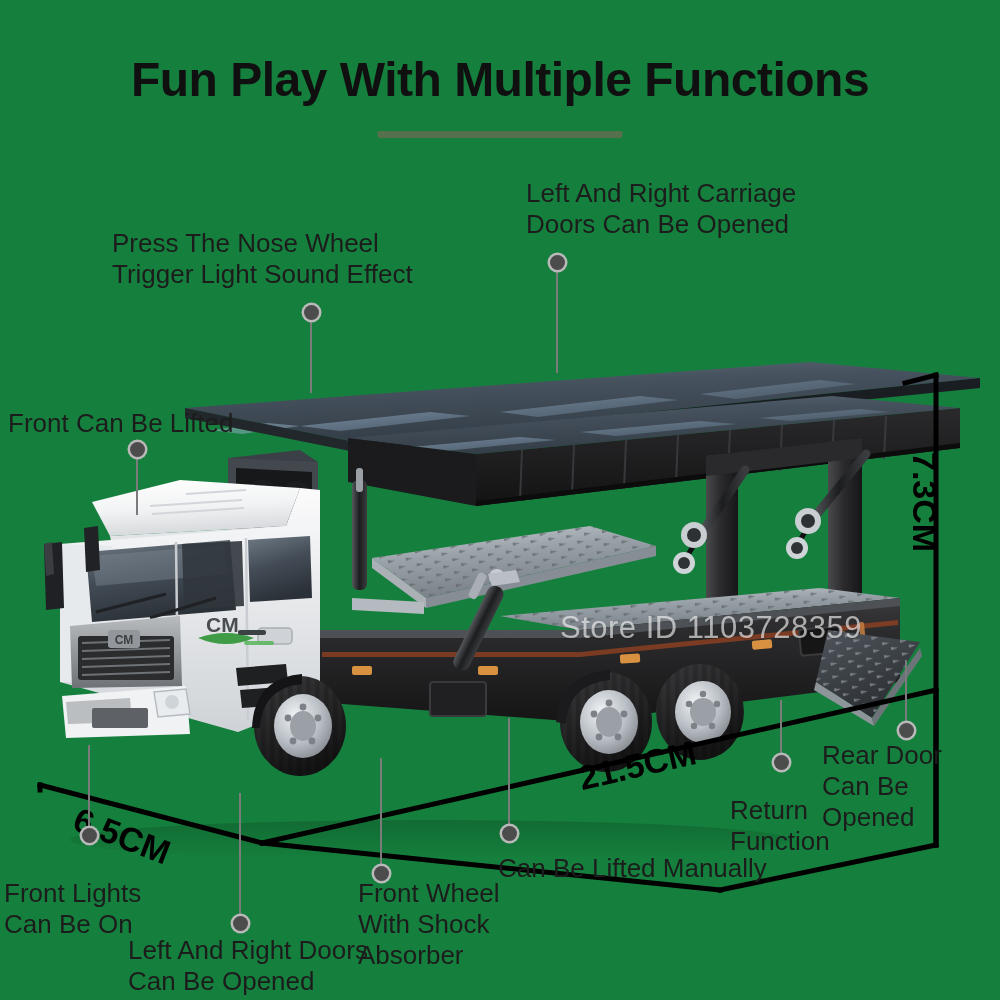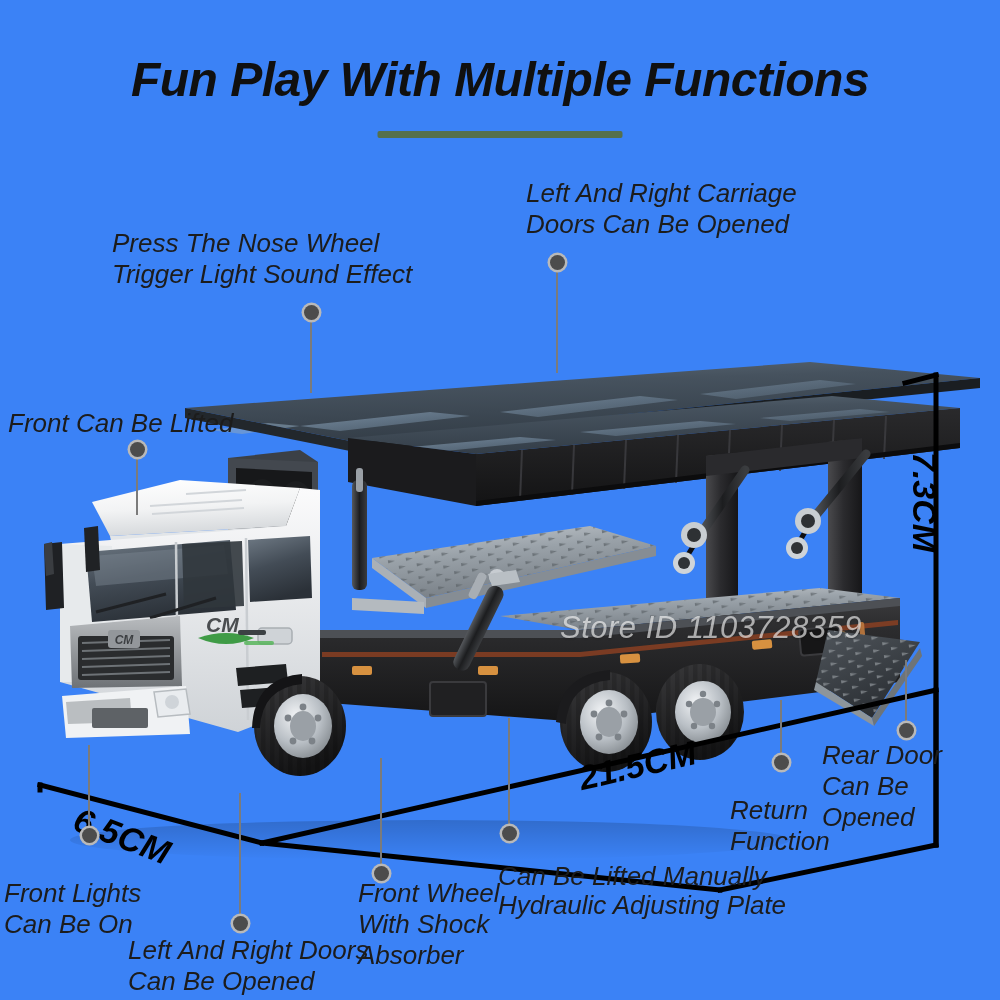--- a/index.html
+++ b/index.html
@@ -1,21 +1,21 @@
 <!DOCTYPE html>
 <html><head>
 <meta charset="utf-8">
 <style>
   html,body{margin:0;padding:0;background:#fff;}
   body{
     width:1000px;height:1000px;position:relative;overflow:hidden;
     font-family:"Liberation Sans",sans-serif;color:#1d1d1d;
     -webkit-font-smoothing:antialiased;
   }
-  #stage{position:absolute;inset:0;background:#3b82f6;font-style:italic;}
+  #stage{position:absolute;inset:0;background:#15803d;}
 
   
   .title{
     position:absolute;left:0;right:0;top:52px;text-align:center;
     font-size:48px;font-weight:700;letter-spacing:-0.5px;color:#101010;
     font-family:"Liberation Sans",sans-serif;white-space:nowrap;
   }
   .title-rule{
     position:absolute;left:50%;top:131px;transform:translateX(-50%);
     width:245px;height:7px;border-radius:2px;background:#55704c;
@@ -442,23 +442,22 @@
 Trigger Light Sound Effect</div>
 
   <div class="label" style="left:8px;top:408px;">Front Can Be Lifted</div>
 
   <div class="label" style="left:822px;top:740px;">Rear Door
 Can Be Opened</div>
 
   <div class="label" style="left:730px;top:795px;">Return
 Function</div>
 
-  <div class="label" style="left:498px;top:853px;margin-top:8px;">Can Be Lifted Manually</div>
-
-  <div class="label" style="left:498px;top:890px;">Hydraulic Adjusting Plate</div>
+  <div class="label" style="left:498px;top:853px;">Can Be Lifted Manually</div>
+
 
   <div class="label" style="left:358px;top:878px;">Front Wheel
 With Shock
 Absorber</div>
 
   <div class="label" style="left:128px;top:935px;">Left And Right Doors
 Can Be Opened</div>
 
   <div class="label" style="left:4px;top:878px;">Front Lights
 Can Be On</div>

